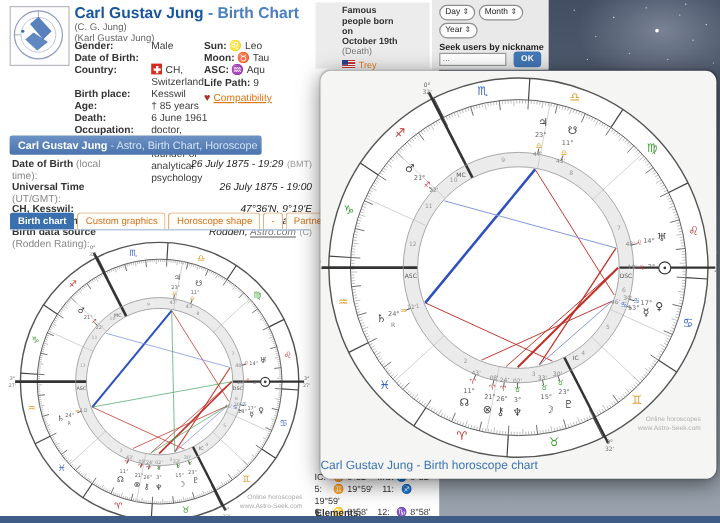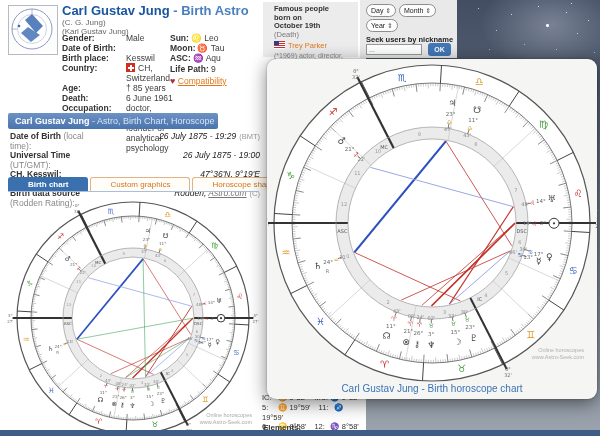--- a/index.html
+++ b/index.html
@@ -38,51 +38,51 @@
     line-height:16px;padding-left:7px;box-sizing:border-box;white-space:nowrap;}
   .section-bar .rest{color:#d6e3f6;font-weight:normal;}
   .birth-data{position:absolute;left:10px;top:132px;width:250px;font-size:8.5px;line-height:9.5px;color:#333;}
   .birth-data .row{display:flex;justify-content:space-between;}
   .birth-data .bl{width:95px;flex:none;font-weight:bold;}
   .birth-data .note{font-weight:normal;color:#888;}
   .birth-data .bv{font-style:italic;color:#222;}
   .birth-data .sfx{font-style:normal;color:#999;margin-left:3px;font-size:7.5px;}
   .birth-data .alink{color:#777;text-decoration:underline;cursor:pointer;}
   .tabs{position:absolute;left:8px;top:177px;height:14px;font-size:8px;white-space:nowrap;}
-  .tab{display:inline-block;padding:2px 19px;margin-right:2px;border:1px solid #e2b184;border-bottom:none;
+  .tab{display:inline-block;padding:2px 6px;margin-right:2px;border:1px solid #e2b184;border-bottom:none;
     border-radius:3px 3px 0 0;color:#d2731f;background:#fffdf8;cursor:pointer;}
   .tab.active{background:#3a70ad;border-color:#3a70ad;color:#fff;font-weight:bold;}
   .tab-line{position:absolute;left:8px;top:191px;width:250px;height:1px;background:#a9bedd;}
   .small-chart{position:absolute;left:2px;top:194px;width:262px;height:242px;}
   .small-wm{position:absolute;left:148px;top:412px;width:104px;text-align:right;font-size:5.5px;color:#a9a9a9;line-height:7px;}
   .houses-table{position:absolute;left:262px;top:393px;width:104px;font-size:7.5px;line-height:9.8px;color:#333;}
   .houses-table .cell-l{display:inline-block;width:16px;}
   .houses-table .pair2{margin-left:8px;}
   .elements-label{position:absolute;left:263px;top:423px;font-size:8px;font-weight:bold;color:#333;}
   .famous-box{position:absolute;left:263px;top:2px;width:95px;height:55px;background:#ececec;
-    padding:3px 11px;box-sizing:border-box;font-size:7.5px;color:#333;line-height:8.5px;}
+    padding:3px 22px;box-sizing:border-box;font-size:7.5px;color:#333;line-height:8.5px;}
   .famous-box .t{font-weight:bold;}
   .famous-box .note{font-weight:normal;color:#777;}
   .famous-box .desc{color:#888;font-size:7px;line-height:7.6px;margin-top:1px;}
   .famous-box .plink{color:#e07818;font-weight:normal;cursor:pointer;margin-top:45px;}
   .seek-form{position:absolute;left:360px;top:0;width:97px;height:58px;background:#e9e9e9;
     overflow:hidden;font-size:7.5px;color:#222;}
   .seek-form .cut-label{position:absolute;left:6px;top:-7px;font-weight:bold;font-size:8px;}
   .pill{display:inline-block;background:#fcfcfc;border:1px solid #8e8e8e;border-radius:7px;
     height:11px;line-height:11px;padding:0 4px;font-size:7px;color:#222;margin-right:3px;cursor:pointer;}
   .pill .ud{font-size:6.5px;color:#444;margin-left:2px;}
   .nick-label{position:absolute;left:6px;top:35px;font-weight:bold;font-size:7.5px;}
   .nick-input{position:absolute;left:6px;top:44px;width:56px;height:11px;border:1px solid #999;
     font-size:7px;padding:0 2px;box-sizing:border-box;color:#666;}
   .ok-btn{position:absolute;left:68px;top:43px;width:23px;height:13px;background:#4377b6;color:#fff;
     border:none;border-radius:3px;font-size:7px;font-weight:bold;cursor:pointer;line-height:13px;text-align:center;}
   .overlay-panel{position:absolute;left:267px;top:59px;width:330px;height:340px;background:#f5f5f3;
     border-radius:9px;box-shadow:0 4px 18px rgba(0,0,0,.5),0 0 2px rgba(0,0,0,.35);}
   .big-chart{position:absolute;left:0;top:0;width:330px;height:330px;}
-  .panel-caption{position:absolute;left:0;top:324px;width:100%;text-align:center;font-size:10px;color:#3b74b5;cursor:pointer;}
+  .panel-caption{position:absolute;left:0;top:324px;width:100%;font-size:10px;color:#3b74b5;cursor:pointer;}
   .big-wm{position:absolute;right:13px;top:288px;text-align:right;font-size:5.5px;color:#b0b0b0;line-height:7px;}
   .bottom-bar{position:absolute;left:0;top:430px;width:600px;height:6px;background:#3f5c87;border-bottom:1px solid #2c3f60;}
   svg text{font-family:"DejaVu Sans",sans-serif;}
 </style>
 </head>
 <body>
 
 <div class="screen">
   <div class="galaxy"></div>
   <div class="stars"></div>
@@ -95,39 +95,39 @@
       <circle cx="23" cy="23" r="20" fill="#fff" stroke="#8f9cc0" stroke-width="1"></circle>
       <circle cx="23" cy="23" r="14.5" fill="none" stroke="#b6bfd6" stroke-width="0.7"></circle>
       <polygon points="23,8 34,20 27,27 16,14" fill="#3a6ab0" opacity="0.85"></polygon>
       <polygon points="12,27 22,36 31,29 19,21" fill="#3a6ab0" opacity="0.8"></polygon>
       <circle cx="10" cy="20" r="1.3" fill="#3a6ab0"></circle>
       <line x1="23" y1="3" x2="23" y2="8" stroke="#8f9cc0" stroke-width="0.7"></line>
       <line x1="3" y1="23" x2="8" y2="23" stroke="#8f9cc0" stroke-width="0.7"></line>
     </svg>
   </div>
 
-  <div class="page-title"><span>Carl Gustav Jung</span> <span class="sfx"> - Birth Astro</span></div>
+  <div class="page-title"><span>Carl Gustav Jung</span> <span class="sfx"> - Birth Chart</span></div>
   <div class="alias" style="top:18px">(C. G. Jung)</div>
   <div class="alias" style="top:27px">(Karl Gustav Jung)</div>
 
   <div class="details-left" id="details-left">
       <div class="row">
         <span class="lb">Gender:</span>
         <span class="vl">Male</span>
       </div>
       <div class="row">
         <span class="lb">Date of Birth:</span>
       </div>
       <div class="row">
+        <span class="lb">Country:</span>
+        <span class="vl"><span class="flag-ch"></span>CH, Switzerland</span>
+      </div>
+      <div class="row">
         <span class="lb">Birth place:</span>
         <span class="vl">Kesswil</span>
-      </div>
-      <div class="row">
-        <span class="lb">Country:</span>
-        <span class="vl"><span class="flag-ch"></span>CH, Switzerland</span>
       </div>
       <div class="row">
         <span class="lb">Age:</span>
         <span class="vl">† 85 years</span>
       </div>
       <div class="row">
         <span class="lb">Death:</span>
         <span class="vl">6 June 1961</span>
       </div>
       <div class="row">

